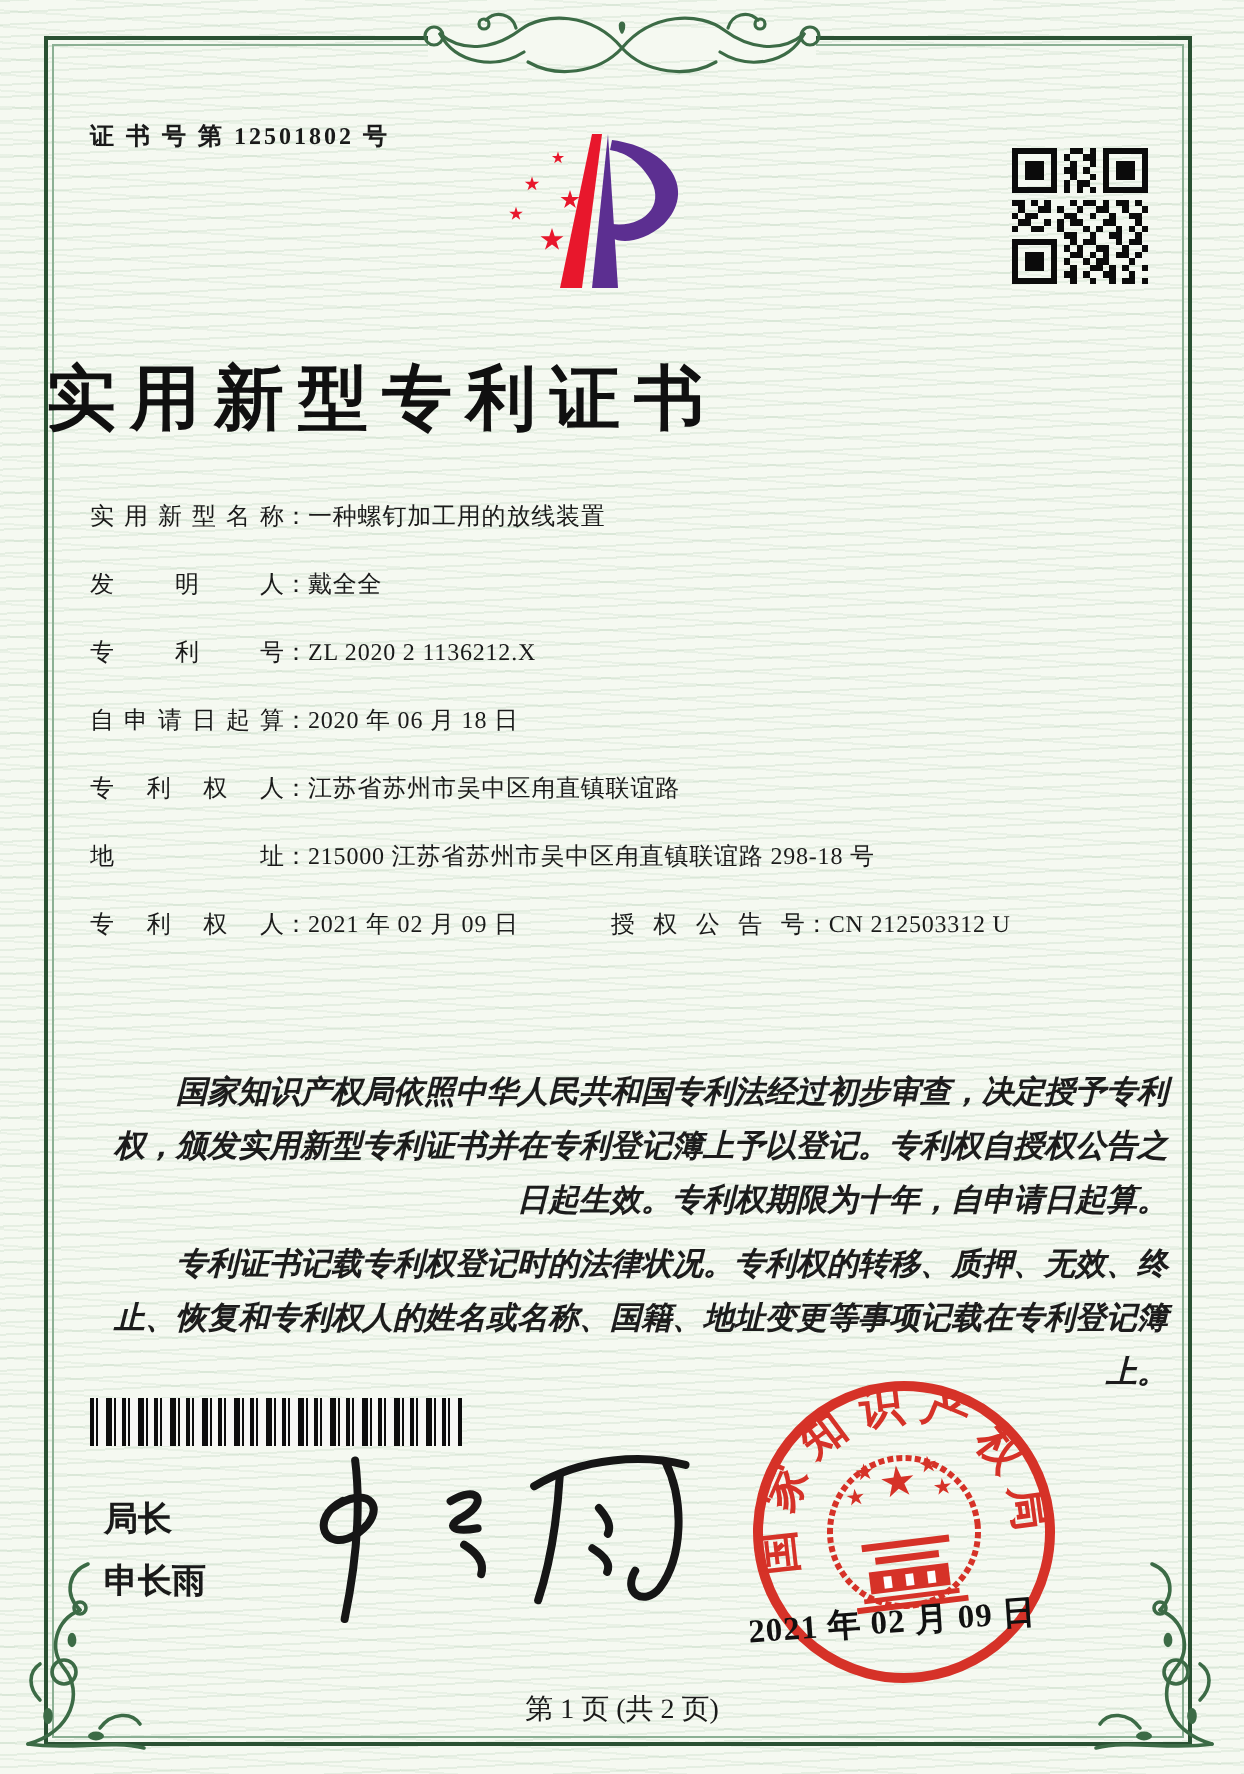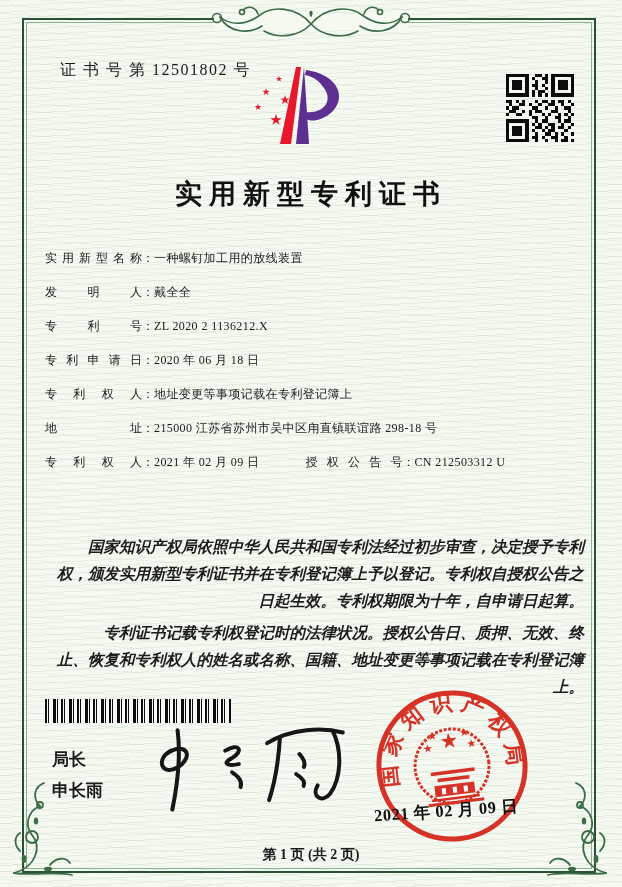--- a/index.html
+++ b/index.html
@@ -18,28 +18,28 @@
   .frame{
     position:absolute;left:22px;top:18px;right:26px;bottom:14px;
     border:2.5px solid #2a5133;
   }
   .frame-inner{position:absolute;inset:2px;border:1px solid #8cb094;}
   .ornament-top{position:absolute;left:50%;top:2px;transform:translateX(-50%);z-index:3;}
   .ornament-corner{position:absolute;z-index:3;}
   .ornament-bl{left:6px;bottom:4px;}
   .ornament-br{right:8px;bottom:4px;transform:scaleX(-1);}
   .cert-no{
-    position:absolute;left:60px;top:60px;
-    font-size:16px;font-weight:400;letter-spacing:1.5px;color:#1a1a1a;z-index:4;
+    position:absolute;left:45px;top:60px;
+    font-size:12px;font-weight:700;letter-spacing:1.5px;color:#1a1a1a;z-index:4;
   }
   .logo{position:absolute;left:246px;top:64px;z-index:4;}
   .qr{position:absolute;left:505px;top:74px;width:70px;height:68px;z-index:4;}
   .title{
-    position:absolute;left:0;right:0;top:176px;text-align:center;
-    font-size:27px;font-weight:700;letter-spacing:7px;color:#101010;z-index:4;
+    position:absolute;left:0;right:0;top:176px;text-align:left;
+    font-size:35px;font-weight:700;letter-spacing:7px;color:#101010;z-index:4;padding-left:23px;
   }
   .fields{position:absolute;left:45px;top:250px;right:34px;z-index:4;}
   .field-row{margin-bottom:17px;font-size:12px;font-weight:400;color:#1a1a1a;white-space:nowrap;}
   .flabel{
     display:inline-block;width:97px;vertical-align:bottom;
     text-align:justify;text-align-last:justify;
   }
   .fvalue{letter-spacing:0.4px;}
   .grant-gap{display:inline-block;width:46px;}
   .paras{position:absolute;left:45px;right:38px;top:533px;z-index:4;}
@@ -60,21 +60,21 @@
   .signature{position:absolute;left:128px;top:720px;z-index:4;transform:rotate(-2deg);}
   .seal{position:absolute;left:372px;top:686px;width:160px;height:160px;z-index:4;
     transform:rotate(-7deg);opacity:0.95;}
   .seal-date{
     position:absolute;left:374px;top:799px;width:180px;z-index:5;
     font-size:16.5px;font-weight:700;color:#111;letter-spacing:0.5px;
     transform:rotate(-4deg);white-space:nowrap;
   }
   .footer{
     position:absolute;left:0;right:0;top:846px;text-align:center;z-index:4;
-    font-size:14px;font-weight:700;color:#1a1a1a;
+    font-size:14px;font-weight:400;color:#1a1a1a;
   }
 </style>
 </head>
 <body>
 
 <div class="paper">
 
   <div class="frame">
     <div class="frame-inner"></div>
   </div>
@@ -194,36 +194,36 @@
     <div class="field-row">
       <span class="flabel">实用新型名称</span><span>：</span><span class="fvalue">一种螺钉加工用的放线装置</span>
     </div>
     <div class="field-row">
       <span class="flabel">发明人</span><span>：</span><span class="fvalue">戴全全</span>
     </div>
     <div class="field-row">
       <span class="flabel">专利号</span><span>：</span><span class="fvalue">ZL 2020 2 1136212.X</span>
     </div>
     <div class="field-row">
-      <span class="flabel">专利申请日</span><span>：</span><span class="fvalue">2020 年 06 月 18 日</span>
-    </div>
-    <div class="field-row">
-      <span class="flabel">专利权人</span><span>：</span><span class="fvalue">地址变更等事项记载在专利登记簿上</span>
+      <span class="flabel">自申请日起算</span><span>：</span><span class="fvalue">2020 年 06 月 18 日</span>
+    </div>
+    <div class="field-row">
+      <span class="flabel">专利权人</span><span>：</span><span class="fvalue">江苏省苏州市吴中区甪直镇联谊路</span>
     </div>
     <div class="field-row">
       <span class="flabel">地址</span><span>：</span><span class="fvalue">215000 江苏省苏州市吴中区甪直镇联谊路 298-18 号</span>
     </div>
     <div class="field-row">
       <span class="flabel">专利权人</span><span>：</span><span class="fvalue">2021 年 02 月 09 日</span><span class="grant-gap"></span><span class="flabel">授权公告号</span><span>：</span><span class="fvalue">CN 212503312 U</span>
     </div>
   </div>
 
   <div class="paras">
     <p>国家知识产权局依照中华人民共和国专利法经过初步审查，决定授予专利权，颁发实用新型专利证书并在专利登记簿上予以登记。专利权自授权公告之日起生效。专利权期限为十年，自申请日起算。</p>
-    <p>专利证书记载专利权登记时的法律状况。授权公告日、质押、无效、终止、恢复和专利权人的姓名或名称、国籍、地址变更等事项记载在专利登记簿上。</p>
+    <p>专利证书记载专利权登记时的法律状况。专利权的转移、质押、无效、终止、恢复和专利权人的姓名或名称、国籍、地址变更等事项记载在专利登记簿上。</p>
   </div>
 
   <div class="barcode"></div>
 
   <div class="director">
     <div>局长</div>
     <div>申长雨</div>
   </div>
 
   <div class="signature">

